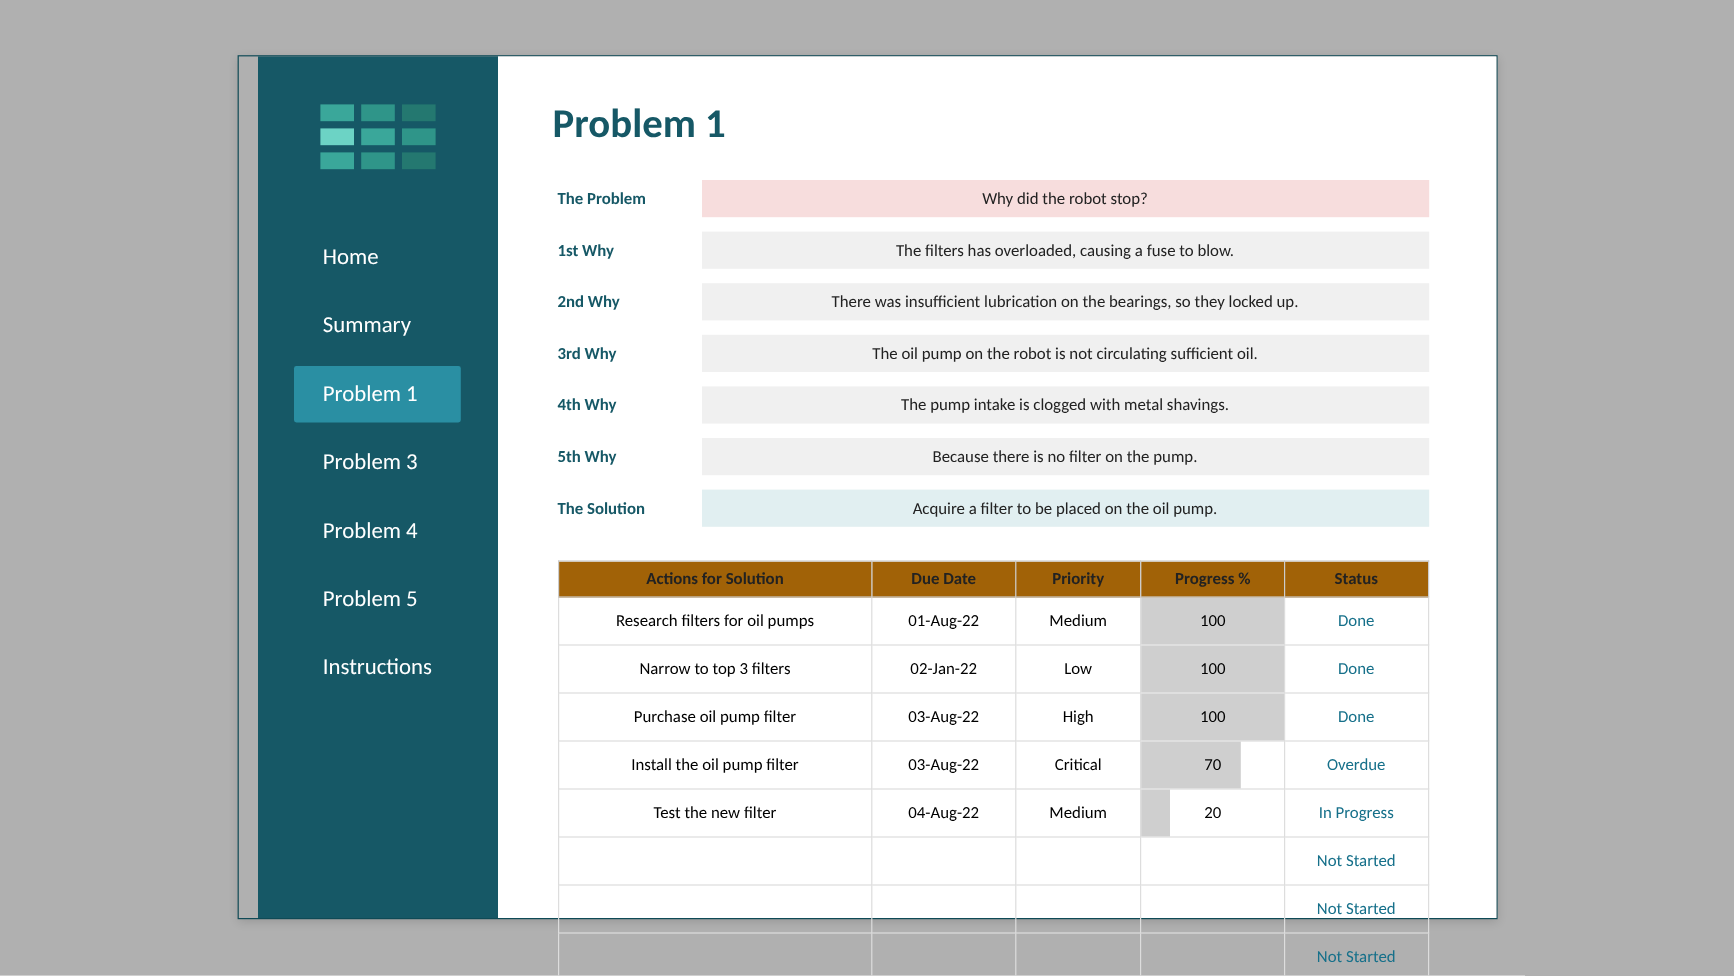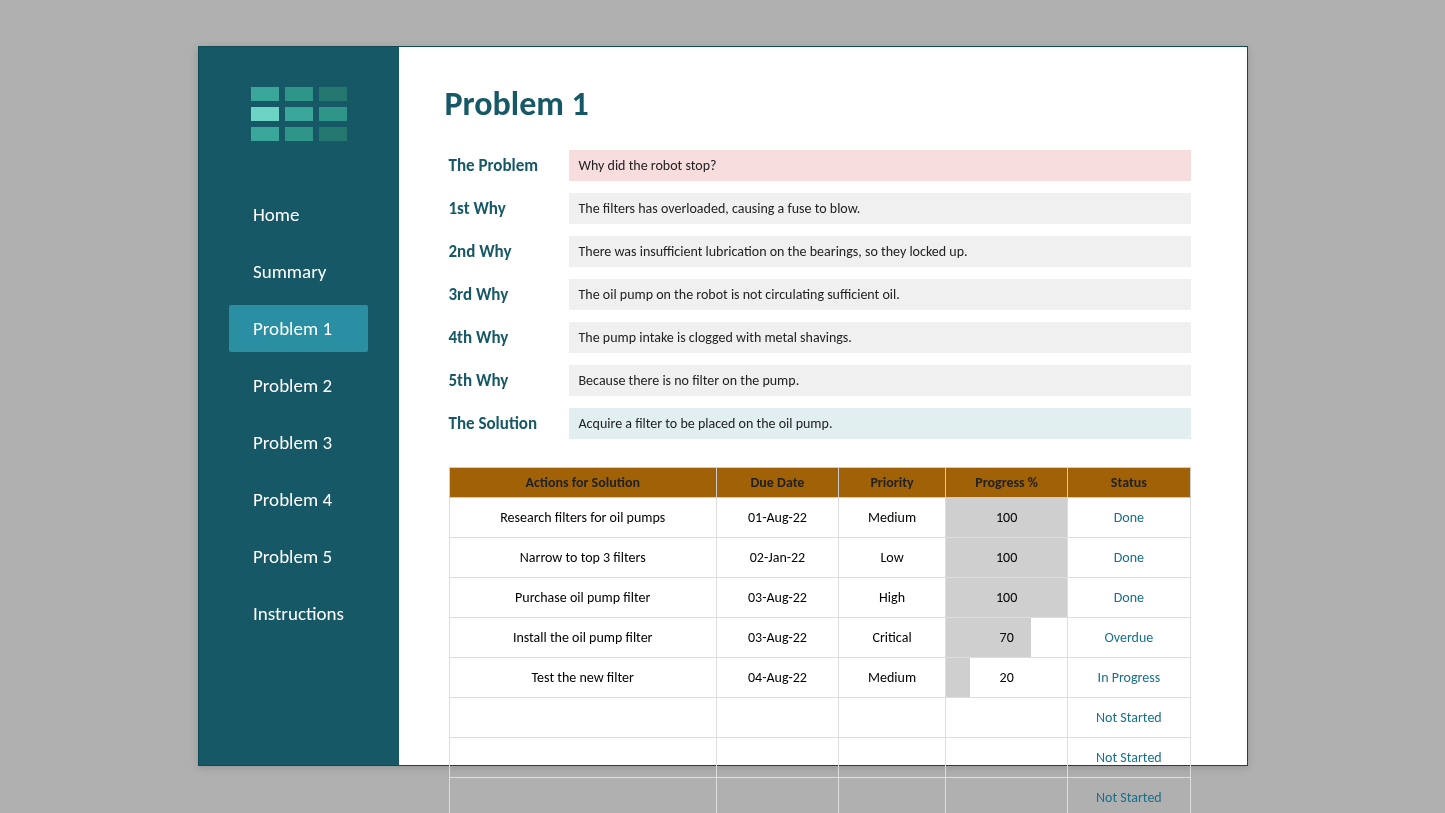--- a/index.html
+++ b/index.html
@@ -19,20 +19,21 @@
     box-shadow: 0 2px 8px rgba(0,0,0,0.15);
     border: 1px solid #0f4a56;
   }
   .sidebar {
     width: 200px;
     background: #165866;
     display: flex;
     flex-direction: column;
     align-items: center;
     padding-top: 40px;
+    margin-left: 16px;
   }
   .logo {
     display: grid;
     grid-template-columns: repeat(3, 28px);
     grid-template-rows: repeat(3, 14px);
     gap: 6px;
     margin-bottom: 40px;
   }
   .logo span { display: block; width: 100%; height: 100%; }
   .nav-item {
@@ -59,26 +60,26 @@
     margin-left: -4px;
   }
   .why-row {
     display: flex;
     align-items: center;
     margin-bottom: 12px;
   }
   .why-label {
     width: 120px;
     font-weight: 600;
-    font-size: 17px;
+    font-size: 14px;
     color: #165866;
   }
   .why-value {
     flex: 1;
-    text-align: left;
+    text-align: center;
     padding: 7px 10px;
     font-size: 14px;
     color: #222;
     background: #f0f0f0;
   }
   .why-value.problem { background: #f7dddd; }
   .why-value.solution { background: #e1eff1; }
   .actions-table {
     margin-top: 28px;
     width: 100%;
@@ -134,21 +135,20 @@
         <span style="background: rgb(58, 167, 154);"></span>
         <span style="background: rgb(47, 149, 137);"></span>
         <span style="background: rgb(58, 167, 154);"></span>
         <span style="background: rgb(47, 149, 137);"></span>
         <span style="background: rgb(36, 120, 112);"></span>
       </div>
     <div class="nav">
         <div class="nav-item">Home</div>
         <div class="nav-item">Summary</div>
         <div class="nav-item active">Problem 1</div>
-        <div class="nav-item">Problem 2</div>
         <div class="nav-item">Problem 3</div>
         <div class="nav-item">Problem 4</div>
         <div class="nav-item">Problem 5</div>
         <div class="nav-item">Instructions</div>
       </div>
   </div>
 
   <div class="content">
     <h1 class="title">Problem 1</h1>
 

